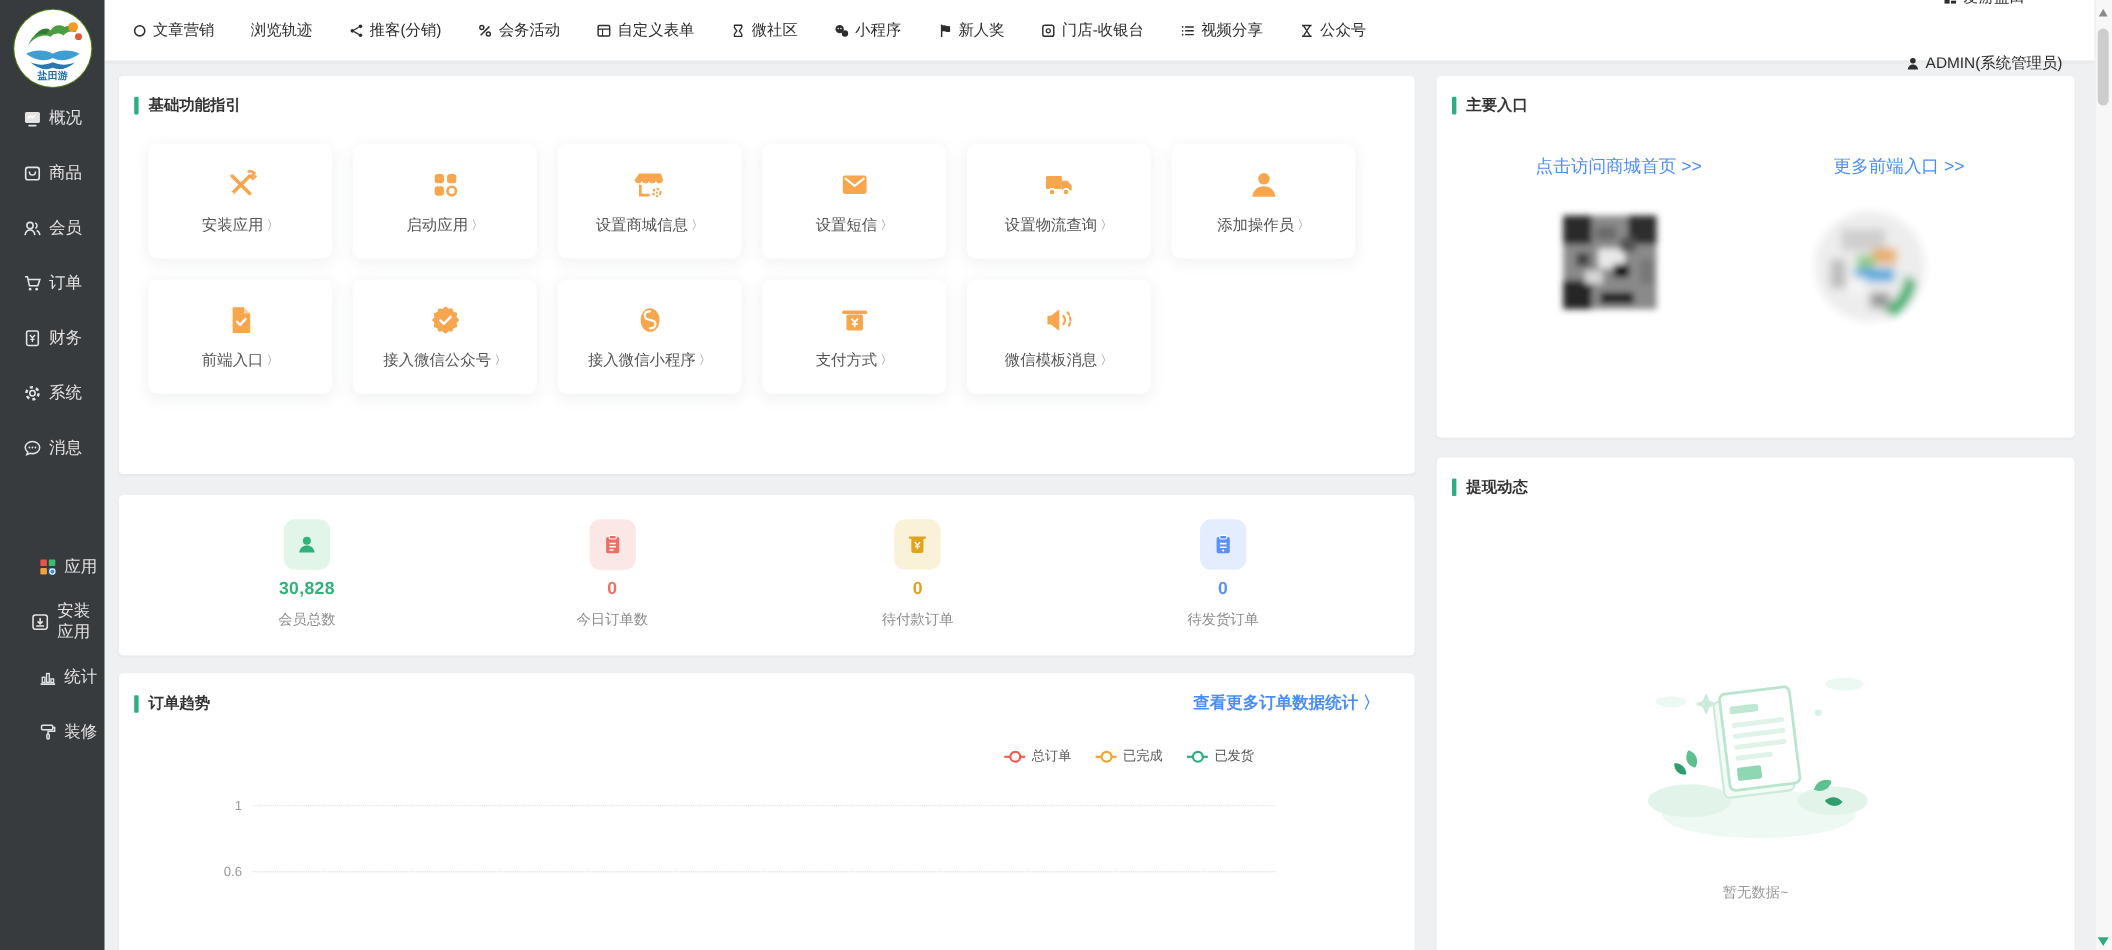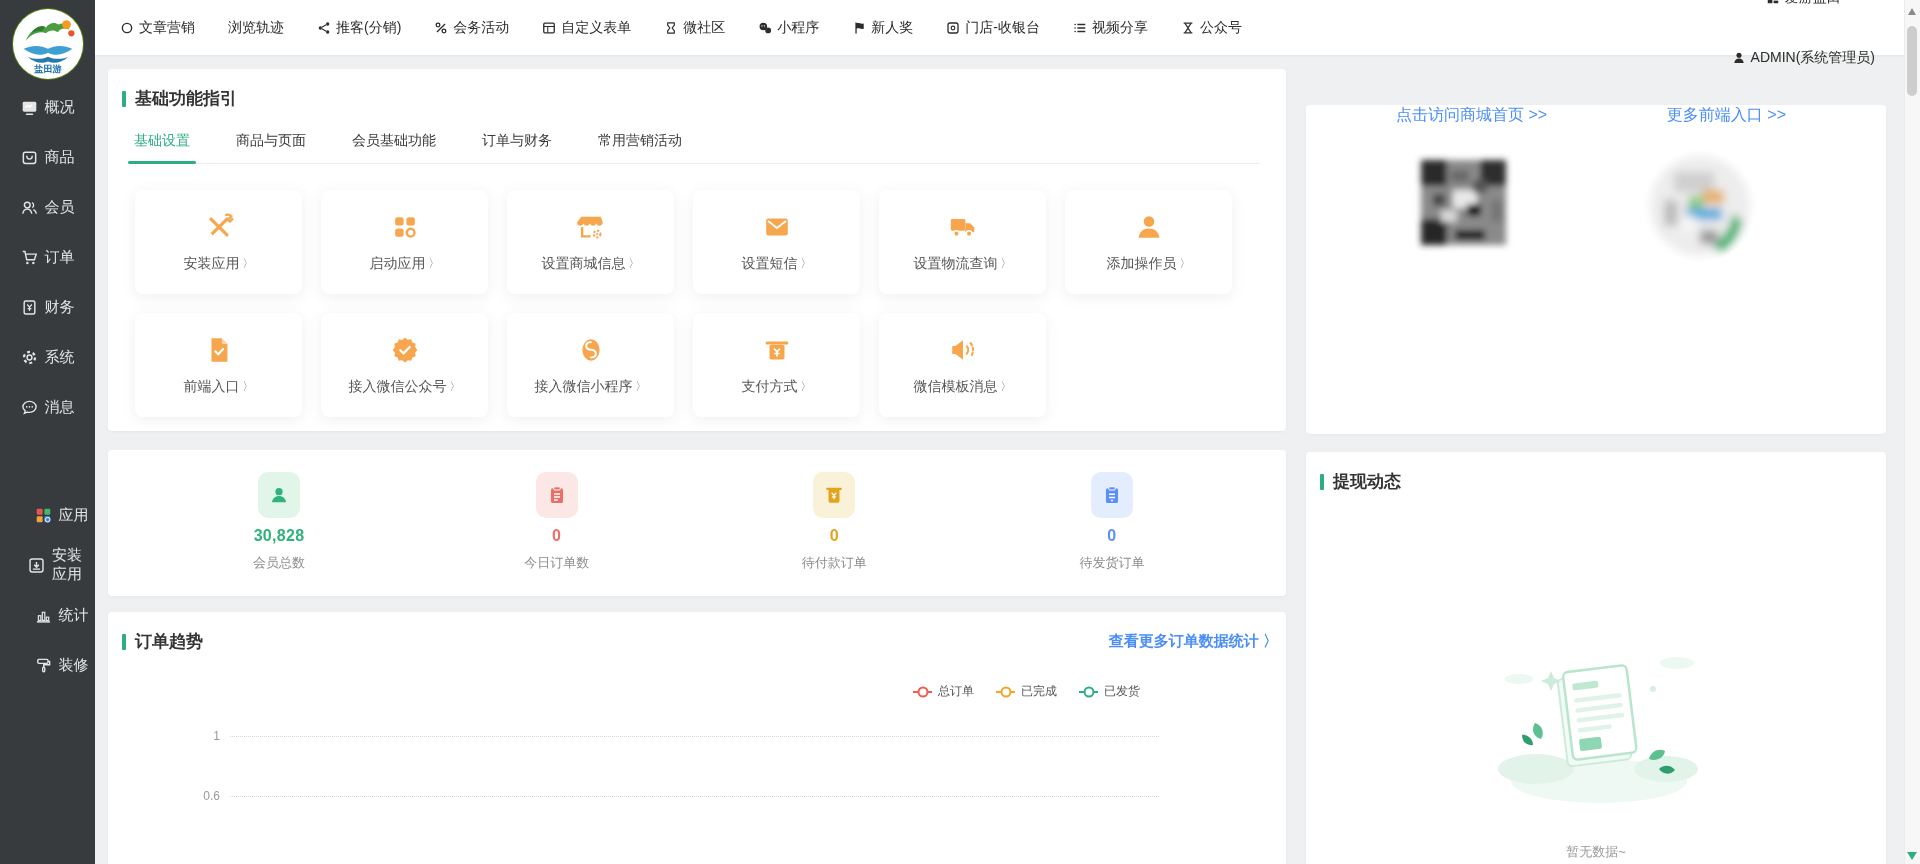--- a/index.html
+++ b/index.html
@@ -27,21 +27,21 @@
   .side-group2{margin-top:64px;margin-left:28px;}
 
   
   .main{position:absolute;left:95px;top:55px;width:1810px;height:809px;}
   .col-left{position:absolute;left:13px;top:14px;width:1178px;}
   .col-right{position:absolute;left:1211px;top:14px;width:580px;}
   .card{background:#fff;border-radius:4px;box-shadow:0 1px 3px rgba(0,0,0,.04);}
 
   .sec-head{display:flex;align-items:center;gap:9px;padding:18px 0 0 14px;}
   .bar{width:4px;height:16px;background:#2cae80;border-radius:1px;}
-  .sec-title{font-size:17px;font-weight:bold;color:#333;}
+  .sec-title{font-size:14px;font-weight:bold;color:#333;}
 
   
   .guide-card{height:362px;}
   .tabs{display:flex;gap:46px;margin:22px 26px 0;border-bottom:1px solid #ececec;}
   .tab{padding-bottom:13px;font-size:14px;color:#3a3a3a;cursor:pointer;position:relative;white-space:nowrap;}
   .tab.active{color:#2cae80;}
   .tab.active::after{content:"";position:absolute;left:-6px;right:-6px;bottom:-1px;height:3px;background:#2cae80;border-radius:2px;}
   .gcards{display:grid;grid-template-columns:repeat(6,167px);gap:19px;margin:26px 0 0 27px;}
   .gcard{height:104px;background:#fff;border-radius:8px;box-shadow:0 3px 14px rgba(120,130,140,.12);
          display:flex;flex-direction:column;align-items:center;justify-content:center;gap:13px;cursor:pointer;}
@@ -55,21 +55,21 @@
   .stat{display:flex;flex-direction:column;align-items:center;gap:9px;width:120px;}
   .sbox{width:42px;height:46px;border-radius:10px;background:var(--bg);color:var(--c);
         display:flex;align-items:center;justify-content:center;}
   .sbox svg{width:20px;height:20px;}
   .sval{font-size:16px;font-weight:bold;color:var(--c);letter-spacing:.3px;}
   .slab{font-size:13px;color:#8c8c8c;}
 
   
   .trend-card{margin-top:16px;height:600px;position:relative;}
   .trend-head{display:flex;align-items:center;}
-  .more-link{margin-left:auto;margin-right:8px;margin-top:18px;color:#4a8df6;font-size:15px;font-weight:bold;cursor:pointer;}
+  .more-link{margin-left:auto;margin-right:32px;margin-top:18px;color:#4a8df6;font-size:15px;font-weight:bold;cursor:pointer;}
   .legend{display:flex;justify-content:flex-end;gap:22px;margin:30px 146px 0 0;}
   .litem{display:flex;align-items:center;gap:6px;font-size:12px;color:#555;cursor:pointer;}
   .lsym{width:19px;height:2px;background:var(--c);position:relative;flex:none;}
   .lsym::after{content:"";position:absolute;left:50%;top:50%;transform:translate(-50%,-50%);
                width:7px;height:7px;border:2px solid var(--c);border-radius:50%;background:#fff;}
   .chart{margin-top:6px;}
   .grow{display:flex;align-items:center;height:60px;}
   .gtick{width:112px;text-align:right;font-size:12px;color:#999;padding-right:10px;flex:none;}
   .gline{width:929px;height:0;border-top:1px dotted #d8d8d8;}
 
@@ -375,42 +375,20 @@
 </div>
 
 <div class="main">
   <div class="col-left">
 
     <section class="card guide-card">
       <div class="sec-head">
         <span class="bar"></span>
         <span class="sec-title">基础功能指引</span>
       </div>
-      <div class="tabs">
-
-          <div class="tab active">
-            <span>基础设置</span>
-          </div>
-
-          <div class="tab">
-            <span>商品与页面</span>
-          </div>
-
-          <div class="tab">
-            <span>会员基础功能</span>
-          </div>
-
-          <div class="tab">
-            <span>订单与财务</span>
-          </div>
-
-          <div class="tab">
-            <span>常用营销活动</span>
-          </div>
-        </div>
       <div class="gcards">
 
           <div class="gcard">
             <span class="cicon">
               <svg viewBox="0 0 32 32">
                 <path d="M7.5 7.5 24.5 24.5" stroke="currentColor" stroke-width="3.4" stroke-linecap="round" fill="none"></path>
                 <path d="M24.5 7.5 7.5 24.5" stroke="currentColor" stroke-width="3.4" stroke-linecap="round" fill="none"></path>
                 <path d="M22.6 3.4a5.8 5.8 0 0 1 6.6 1.2l-3.6 3.6 2 2 3.3-3.4" fill="none" stroke="currentColor" stroke-width="2.4"></path>
                 <circle cx="7" cy="25" r="2" fill="#fff"></circle>
               </svg>
@@ -653,20 +631,24 @@
             <span class="gtick">0.6</span>
             <span class="gline"></span>
           </div>
         </div>
     </section>
   </div>
 
   <div class="col-right">
 
     <section class="card entry-card">
+      <div class="sec-head">
+        <span class="bar"></span>
+        <span class="sec-title">主要入口</span>
+      </div>
       <div class="entry-links">
 
           <span class="elink">点击访问商城首页 &gt;&gt;</span>
 
           <span class="elink">更多前端入口 &gt;&gt;</span>
         </div>
       <div class="entry-imgs">
         <div class="qr-box">
           <svg viewBox="0 0 105 105">
             <defs>

